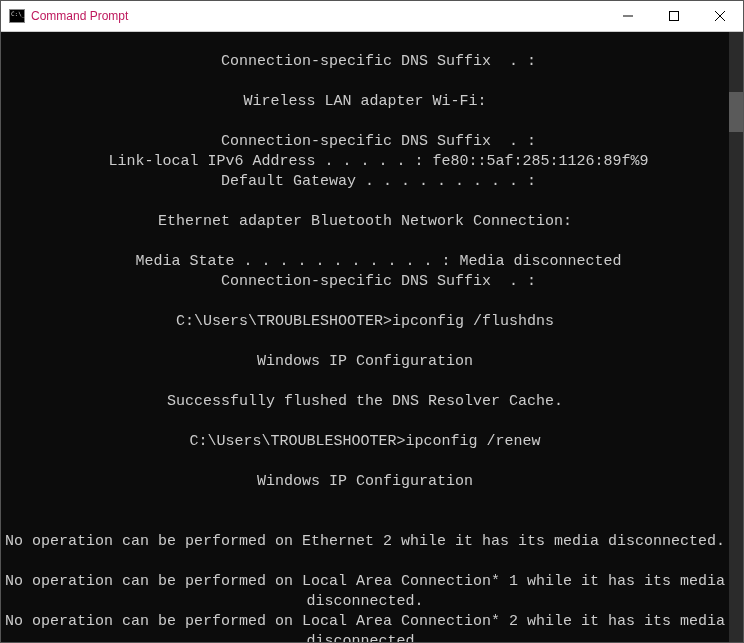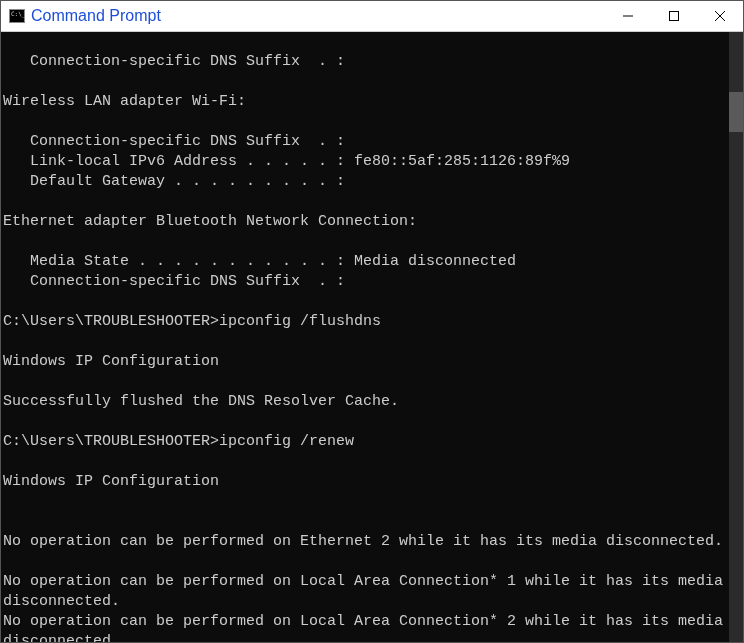--- a/index.html
+++ b/index.html
@@ -36,22 +36,22 @@
       content: "C:\\_";
       color: #ccc;
       font-size: 6px;
       font-family: monospace;
       position: absolute;
       top: 1px;
       left: 1px;
       line-height: 6px;
     }
     .titlebar-title {
-      font-size: 16px;
-      color: #1d4ed8;
+      font-size: 12px;
+      color: #be185d;
       flex: 1;
     }
     .window-controls {
       display: flex;
       height: 100%;
     }
     .window-btn {
       width: 46px;
       height: 100%;
       display: flex;
@@ -84,20 +84,21 @@
       font-family: Consolas, "Courier New", monospace;
       font-size: 15px;
       line-height: 20px;
       padding: 0px 2px 2px 2px;
       white-space: pre-wrap;
       word-break: break-all;
       overflow: hidden;
     }
     .console-line {
       min-height: 20px;
+      text-align: center;
     }
     .scrollbar {
       position: absolute;
       right: 0;
       top: 0;
       bottom: 0;
       width: 14px;
       background: #2b2b2b;
     }
     .scroll-thumb {

